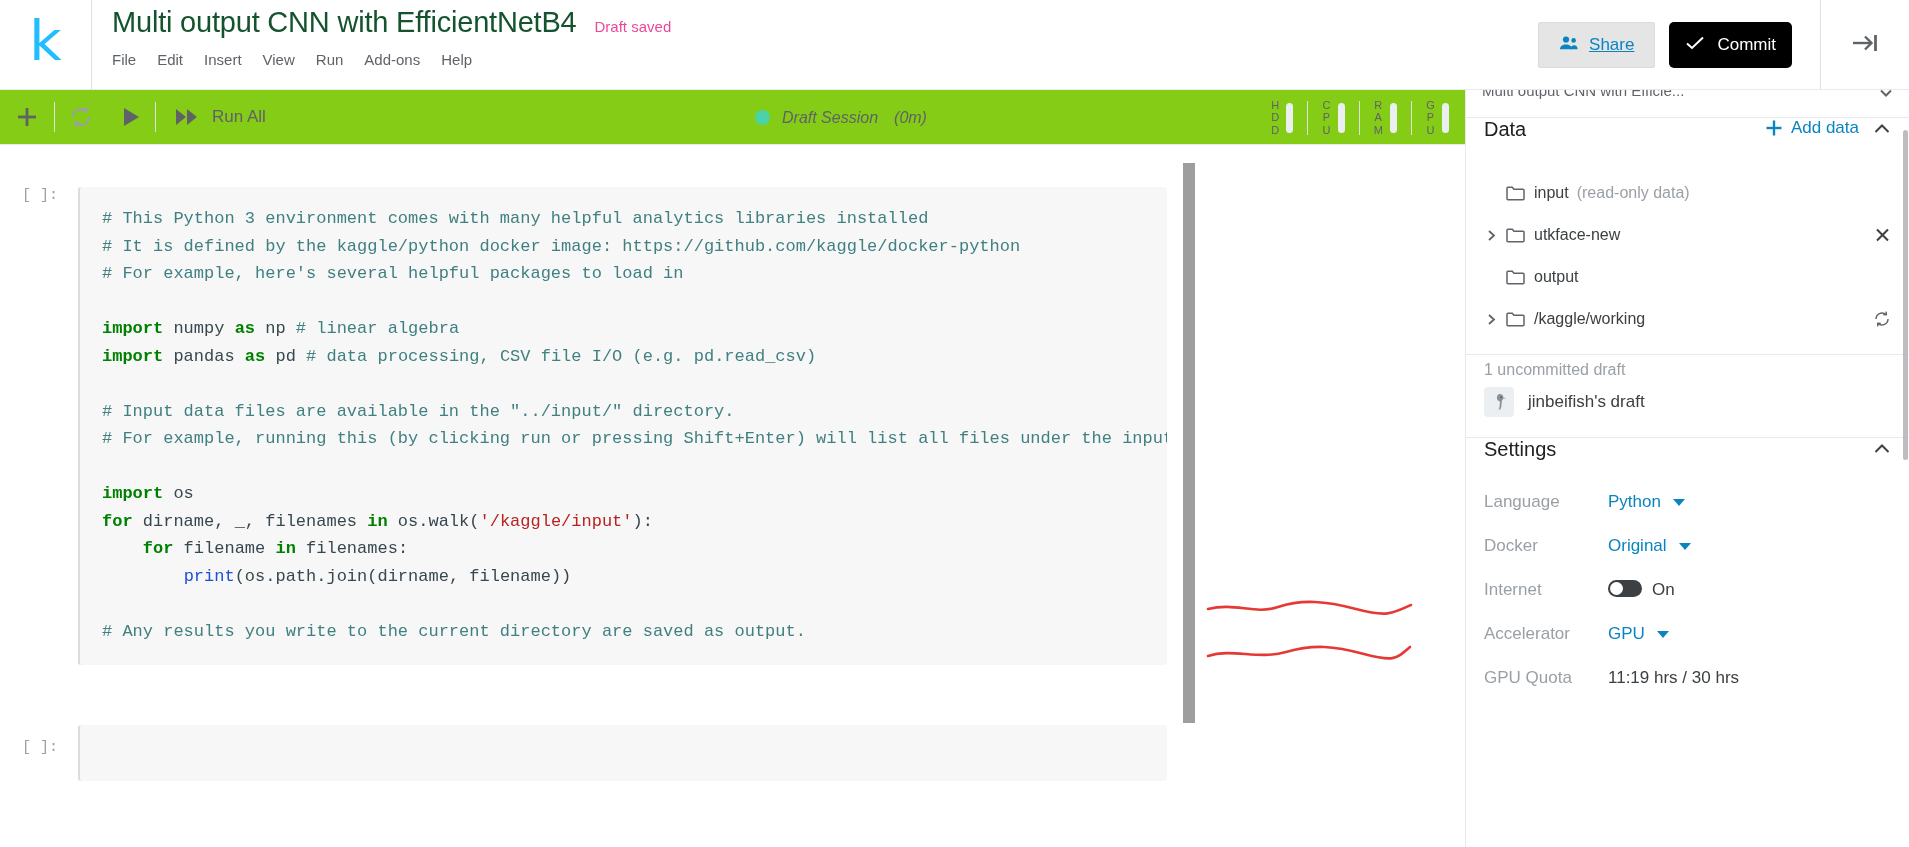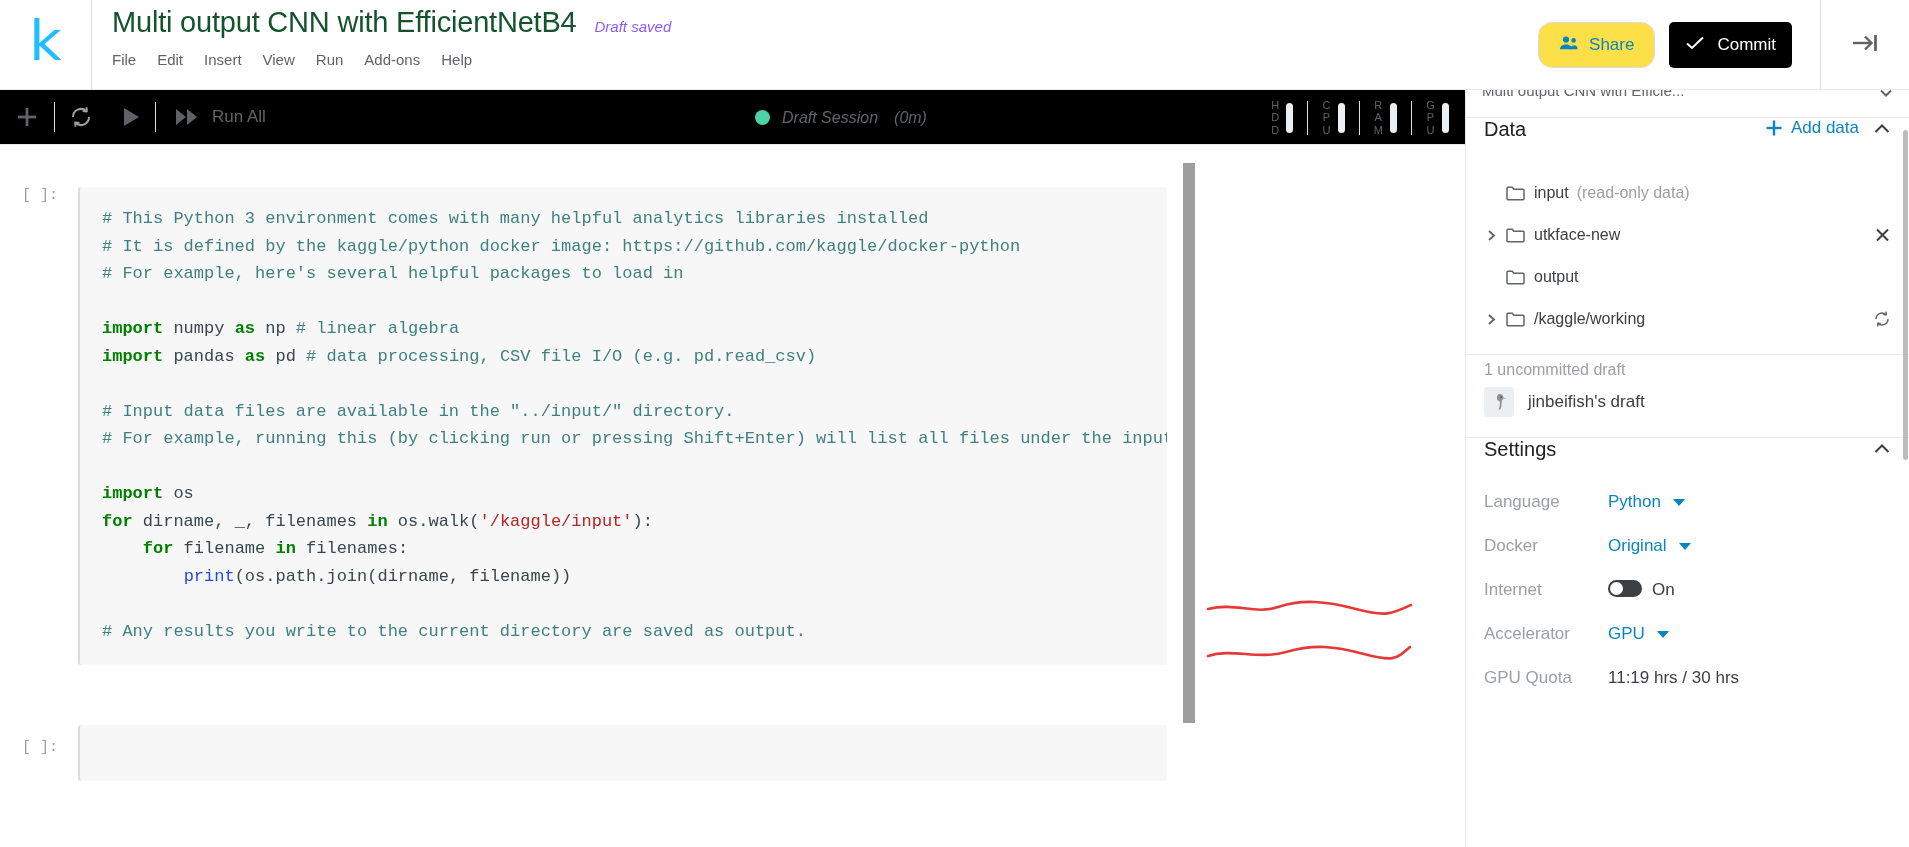--- a/index.html
+++ b/index.html
@@ -25,52 +25,53 @@
     font-family:"DejaVu Sans", sans-serif;
     font-size:56px; font-weight:400; color:#20BEFF; line-height:1;
     transform:translateY(-4px);
   }
   .title-block { padding-left:20px; padding-top:6px; flex:1 1 auto; min-width:0; }
   .title-row { display:flex; align-items:baseline; gap:18px; }
   .nb-title {
     font-size:29px; font-weight:400; color:#14532d; letter-spacing:-0.2px;
     white-space:nowrap;
   }
-  .draft-saved { font-size:15px; color:#8b5cf6; font-style:italic; white-space:nowrap; }
+  .draft-saved { font-size:15px; color:#ec4899; white-space:nowrap; }
   .menubar { display:flex; gap:0; margin-top:9px; }
   .menu-item {
     font-size:15px; color:#5f6368; padding:3px 15px 3px 0; margin-right:6px;
     cursor:pointer; white-space:nowrap;
   }
   .header-right {
     position:absolute; right:0; top:0; height:90px; display:flex;
     align-items:center; gap:0;
   }
   .btn-share {
     display:flex; align-items:center; gap:10px;
-    height:46px; padding:0 20px; border:1px solid #dadce0; border-radius:14px;
-    background:#fde047; color:#0a84c1; font-size:17px; cursor:pointer;
+    height:46px; padding:0 20px; border:1px solid #dadce0; border-radius:2px;
+    background:#e5e5e5; color:#0a84c1; font-size:17px; cursor:pointer;
     margin-right:14px;
+    text-decoration:underline;
   }
   .btn-commit {
     display:flex; align-items:center; gap:12px;
     height:46px; padding:0 16px; border-radius:5px;
     background:#000000; color:#fff; font-size:17px; cursor:pointer;
     border:none;
   }
   .hdr-divider { width:1px; height:90px; background:#e0e0e0; margin-left:28px; }
   .collapse-btn {
     width:88px; height:90px; display:flex; align-items:center; justify-content:center;
     cursor:pointer;
   }
 
   
   .toolbar {
     position:absolute; left:0; top:90px; width:1465px; height:55px;
-    background:#000000; border-bottom:1px solid #e8eaed;
+    background:#84cc16; border-bottom:1px solid #e8eaed;
     display:flex; align-items:center;
   }
   .tb-btn { display:flex; align-items:center; justify-content:center; cursor:pointer; }
   .tb-plus { width:54px; height:55px; }
   .tb-sep { width:1px; height:30px; background:#e0e0e0; }
   .tb-restart { width:52px; height:55px; }
   .tb-play { width:48px; height:55px; }
   .tb-runall {
     display:flex; align-items:center; gap:12px; height:55px; padding:0 18px;
     cursor:pointer; color:#5f6368; font-size:17px;

